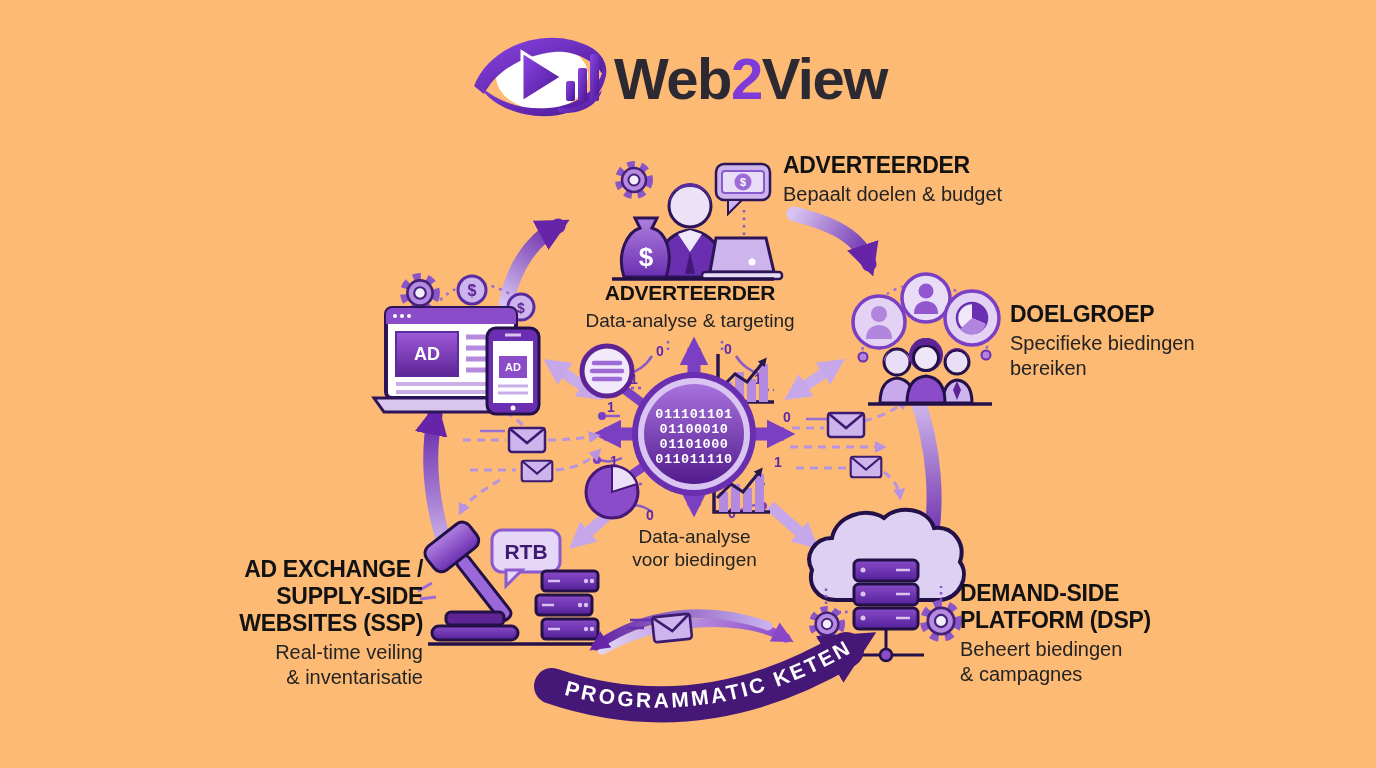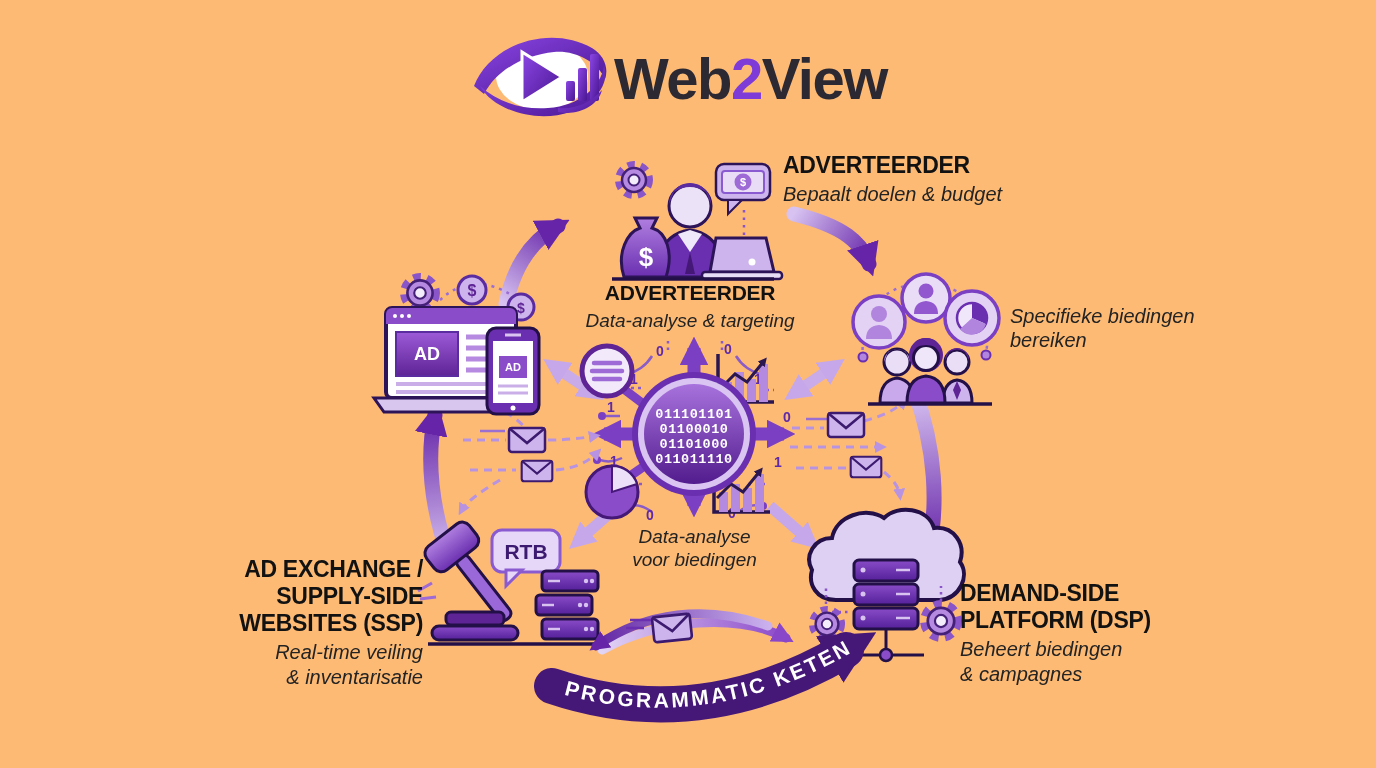--- a/index.html
+++ b/index.html
@@ -7,21 +7,21 @@
           font-family:"Liberation Sans",sans-serif;}
   .diagram-svg{position:absolute;left:0;top:0;z-index:1;}
   
   .logo{position:absolute;left:472px;top:24px;display:flex;align-items:center;z-index:3;}
   .logo-text{font-size:58px;font-weight:bold;color:#2d2933;letter-spacing:-1.5px;line-height:1;
              margin-left:6px;margin-top:8px;}
   .logo-text .accent{color:#7e3bd8;}
   
   .node-label{position:absolute;z-index:2;}
   .node-title{font-weight:bold;font-size:23px;color:#121212;letter-spacing:-0.3px;line-height:1.18;}
-  .node-sub{font-size:20px;color:#232323;line-height:1.22;margin-top:3px;font-style:italic;}
+  .node-sub{font-size:20px;color:#232323;line-height:1.22;margin-top:3px;}
   .align-right{text-align:right;}
   .align-center{text-align:center;}
   .small .node-title{font-size:21px;}
   .small .node-sub{font-size:19px;text-align:center;}
   .sub-narrow-right{width:160px;margin-left:auto;}
   .sub-narrow-left{width:170px;}
   .sub-doelgroep{width:215px;}
   .sub-websites{width:150px;margin-left:auto;}
   .sub-datastromen{width:140px;margin:3px auto 0;}
 </style>
@@ -54,20 +54,21 @@
     <div class="node-title">ADVERTEERDER</div>
     <div class="node-sub">Bepaalt doelen &amp; budget</div>
   </div>
 
   <div class="node-label small align-center" style="left:565px;top:281px;width:250px;">
     <div class="node-title">ADVERTEERDER</div>
     <div class="node-sub">Data-analyse &amp; targeting</div>
   </div>
 
   <div class="node-label" style="left:1010px;top:301px;width:240px;">
+    <div class="node-title">DOELGROEP</div>
     <div class="node-sub sub-doelgroep">Specifieke biedingen bereiken</div>
   </div>
 
 
   <div class="node-label small align-center" style="left:597px;top:522px;width:195px;">
     <div class="node-sub sub-datastromen">Data-analyse voor biedingen</div>
   </div>
 
   <div class="node-label align-right" style="left:173px;top:556px;width:250px;">
     <div class="node-title">AD EXCHANGE / SUPPLY-SIDE WEBSITES (SSP)</div>

